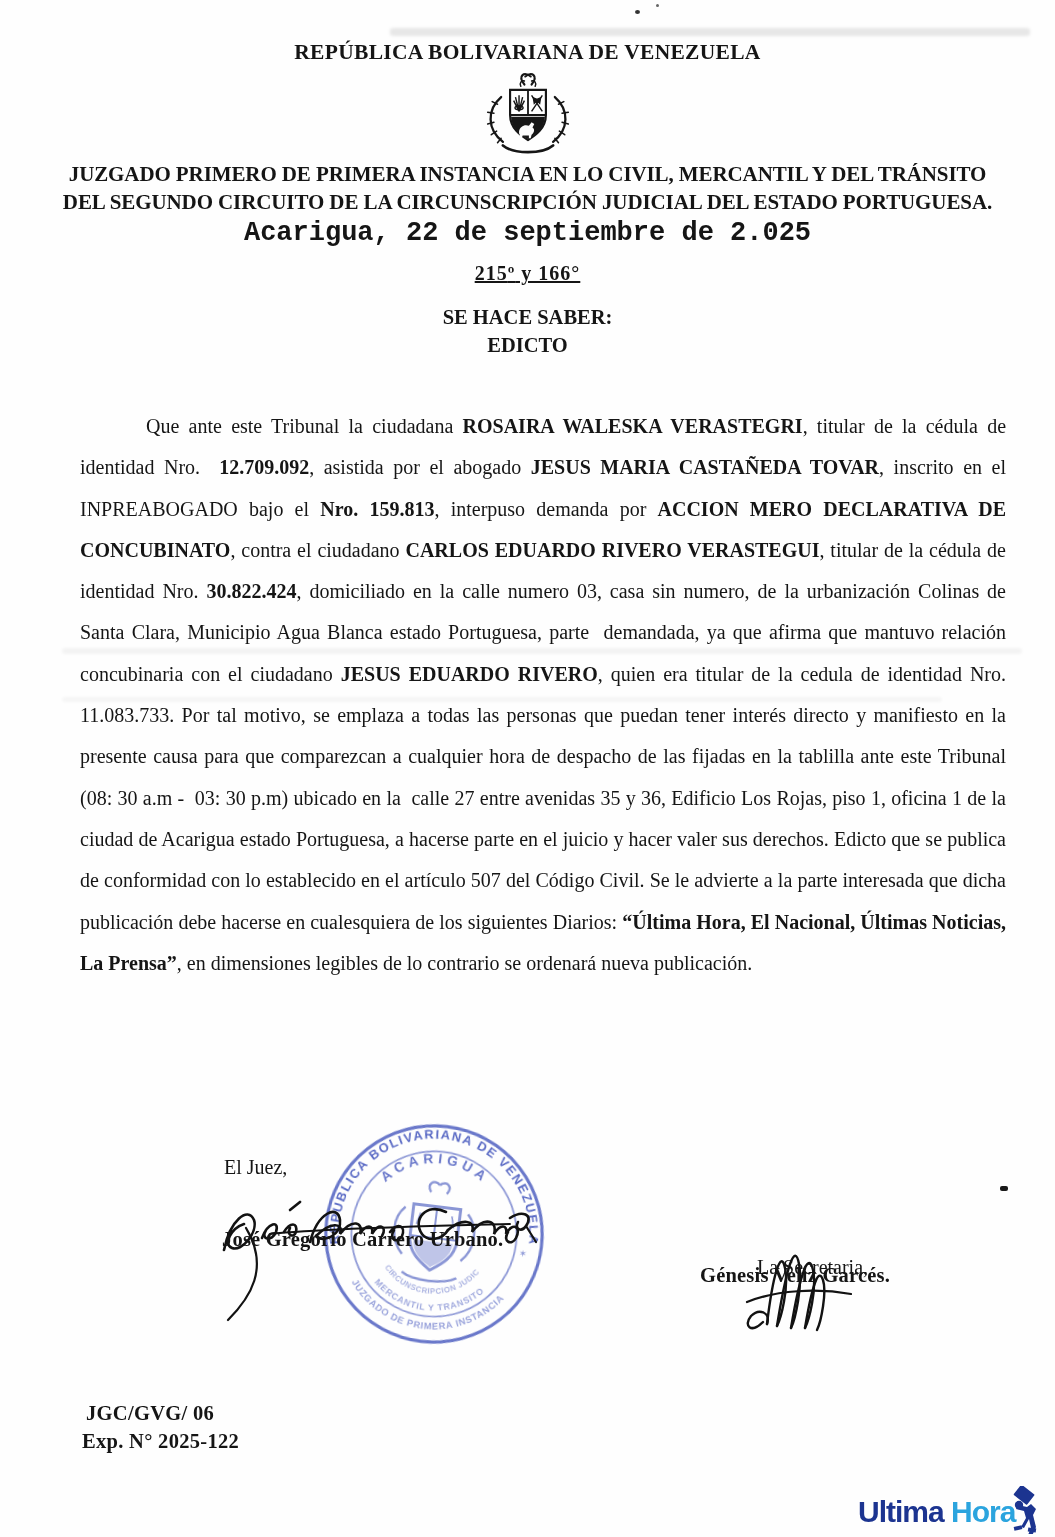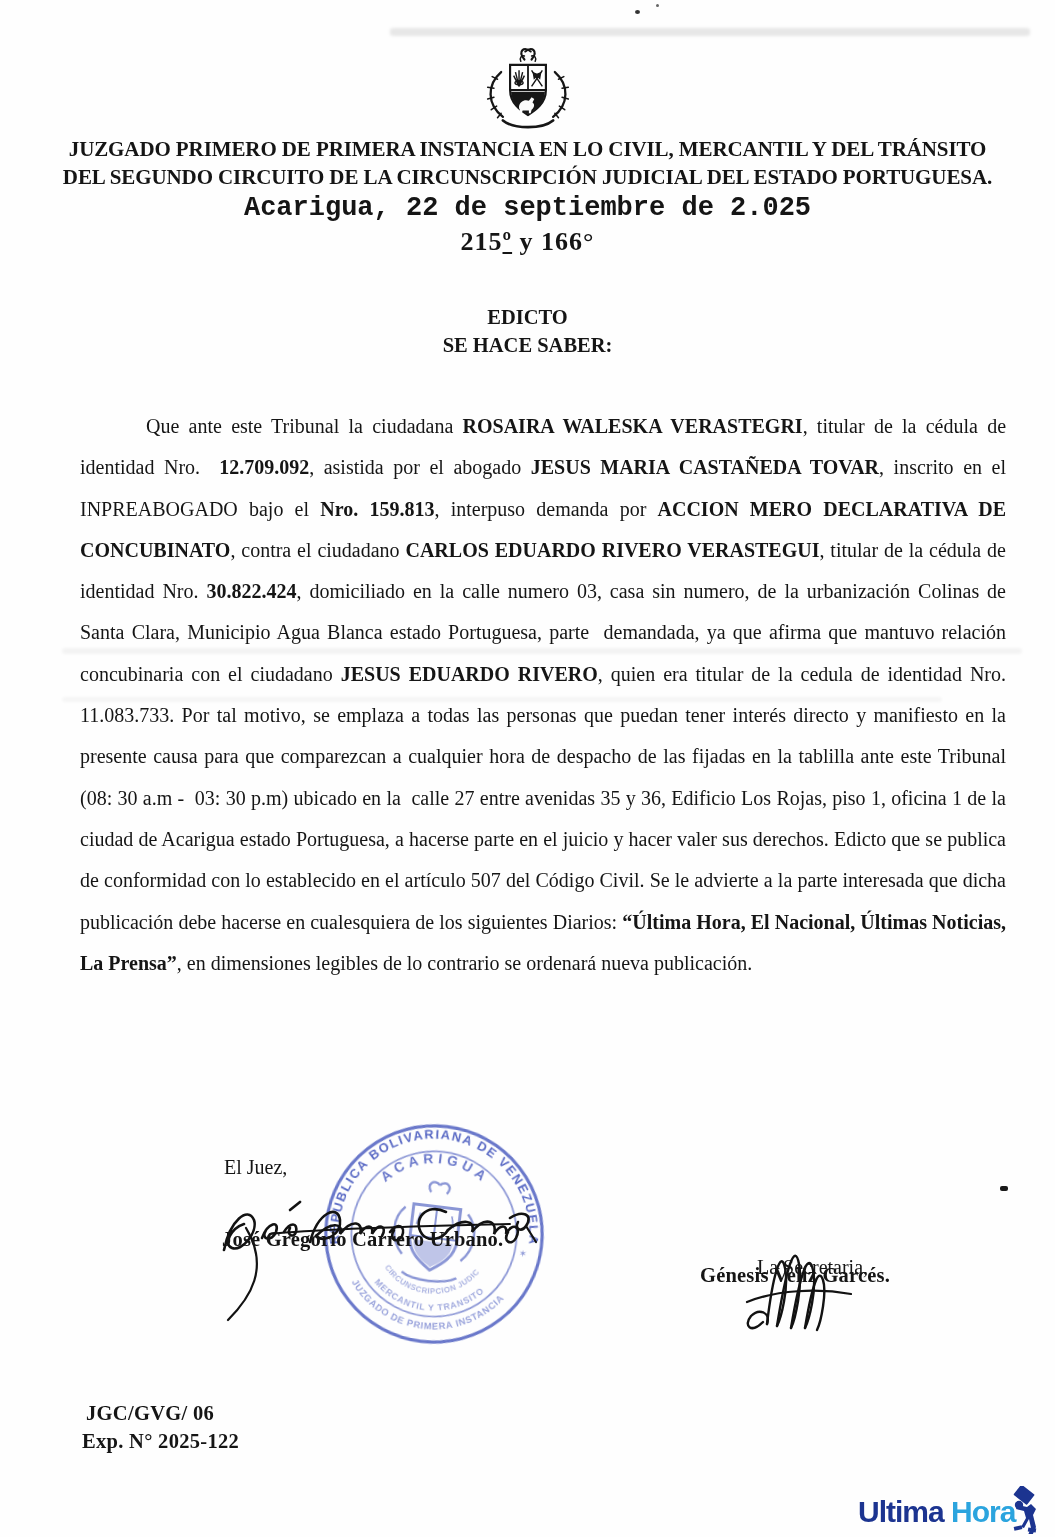--- a/index.html
+++ b/index.html
@@ -10,21 +10,21 @@
     overflow:hidden;
     font-family:"Liberation Serif", serif;
     color:#151515;
   }
   
   .header{position:absolute;top:40px;left:0;width:100%;text-align:center;}
   .republic{font-size:21.5px;font-weight:bold;letter-spacing:.3px;}
   .arms{display:block;margin:7px auto 2px auto;}
   .court-line{font-size:21px;font-weight:bold;line-height:28px;letter-spacing:-.1px;}
   .hdr-date{font-size:27px;font-weight:bold;margin-top:2px;font-family:Liberation Mono, monospace;}
-  .hdr-years{font-size:26px;font-weight:bold;margin-top:4px;letter-spacing:1px;}
+  .hdr-years{font-size:20px;font-weight:bold;margin-top:14px;letter-spacing:1px;text-decoration:underline;}
   .ord{text-decoration:underline;}
   
   .edict-head{position:absolute;top:303px;left:0;width:100%;text-align:center;
     font-size:20.5px;font-weight:bold;line-height:28px;}
   
   .edict-body{
     position:absolute;top:406px;left:80px;width:926px;
     font-size:20px;line-height:41.3px;
     text-align:justify;text-indent:66px;
     white-space:pre-wrap;margin:0;
@@ -51,20 +51,21 @@
 <div class="page">
 
   <div class="smudge" style="left:390px;top:28px;width:640px;height:8px;"></div>
   <div class="smudge" style="left:62px;top:648px;width:960px;height:6px;opacity:.5;"></div>
   <div class="smudge" style="left:62px;top:697px;width:880px;height:5px;opacity:.4;"></div>
   <div class="speck" style="left:635px;top:10px;width:5px;height:4px;"></div>
   <div class="speck" style="left:656px;top:4px;width:3px;height:3px;background:#666;"></div>
   <div class="speck" style="left:1000px;top:1186px;width:8px;height:5px;background:#1a1a1a;border-radius:2px;"></div>
 
   <div class="header">
+    <div class="republic">REPÚBLICA BOLIVARIANA DE VENEZUELA</div>
 
     <svg class="arms" width="108" height="86" viewBox="0 0 120 96">
       <g stroke="#161616" fill="none" stroke-width="2" stroke-linecap="round">
 
         <path d="M56,14 C48,4 56,-1 63,5 M64,14 C72,4 64,-1 57,5" stroke-width="2.4"></path>
         <path d="M52,16 C50,12 53,9 56,10 M68,16 C70,12 67,9 64,10" stroke-width="1.6"></path>
 
         <path d="M30,28 C14,42 14,64 32,78" stroke-width="2.6"></path>
         <path d="M90,28 C106,42 106,64 88,78" stroke-width="2.6"></path>
         <path d="M26,36 l-6,-3 M22,46 l-7,-1 M22,56 l-7,2 M25,66 l-6,4 M30,74 l-4,5" stroke-width="1.7"></path>
@@ -91,22 +92,22 @@
       <path d="M50,66 c1,-5 6,-8 11,-6 l3,-4 3,2 -2,4 c3,2 2,6 -1,8 l-1,4 h-2 l0,-3 h-7 l-1,3 h-2 l0,-4 c-1,-1 -1,-2 -1,-4 z" fill="#fbfbfb"></path>
     </svg>
 
     <div class="court-line">JUZGADO PRIMERO DE PRIMERA INSTANCIA EN LO CIVIL, MERCANTIL Y DEL TRÁNSITO</div>
     <div class="court-line">DEL SEGUNDO CIRCUITO DE LA CIRCUNSCRIPCIÓN JUDICIAL DEL ESTADO PORTUGUESA.</div>
     <div class="hdr-date">Acarigua, 22 de septiembre de 2.025</div>
     <div class="hdr-years"><span>215</span><span class="ord">º</span><span> y 166°</span></div>
   </div>
 
   <div class="edict-head">
+    <div>SE HACE SABER:</div>
     <div>EDICTO</div>
-    <div>SE HACE SABER:</div>
   </div>
 
   <p class="edict-body"><span>Que ante este Tribunal la ciudadana </span><span class="b">ROSAIRA WALESKA VERASTEGRI</span><span>, titular de la cédula de identidad Nro.  </span><span class="b">12.709.092</span><span>, asistida por el abogado </span><span class="b">JESUS MARIA CASTAÑEDA TOVAR</span><span>, inscrito en el INPREABOGADO bajo el </span><span class="b">Nro. 159.813</span><span>, interpuso demanda por </span><span class="b">ACCION MERO DECLARATIVA DE CONCUBINATO</span><span>, contra el ciudadano </span><span class="b">CARLOS EDUARDO RIVERO VERASTEGUI</span><span>, titular de la cédula de identidad Nro. </span><span class="b">30.822.424</span><span>, domiciliado en la calle numero 03, casa sin numero, de la urbanización Colinas de Santa Clara, Municipio Agua Blanca estado Portuguesa, parte  demandada, ya que afirma que mantuvo relación concubinaria con el ciudadano </span><span class="b">JESUS EDUARDO RIVERO</span><span>, quien era titular de la cedula de identidad Nro. 11.083.733. Por tal motivo, se emplaza a todas las personas que puedan tener interés directo y manifiesto en la presente causa para que comparezcan a cualquier hora de despacho de las fijadas en la tablilla ante este Tribunal (08: 30 a.m -  03: 30 p.m) ubicado en la  calle 27 entre avenidas 35 y 36, Edificio Los Rojas, piso 1, oficina 1 de la ciudad de Acarigua estado Portuguesa, a hacerse parte en el juicio y hacer valer sus derechos. Edicto que se publica de conformidad con lo establecido en el artículo 507 del Código Civil. Se le advierte a la parte interesada que dicha publicación debe hacerse en cualesquiera de los siguientes Diarios: </span><span class="b">“Última Hora, El Nacional, Últimas Noticias, La Prensa”</span><span>, en dimensiones legibles de lo contrario se ordenará nueva publicación.</span></p>
 
   <svg class="abs stamp" style="left:316px;top:1116px;transform:rotate(7deg);" width="236" height="236" viewBox="0 0 240 240">
     <defs>
       <filter id="stampblur">
           <feGaussianBlur stdDeviation="0.55"></feGaussianBlur>
         </filter>
       <path id="arcTop" d="M 26.3,145.1 A 97,97 0 1 1 213.7,145.1" fill="none"></path>

